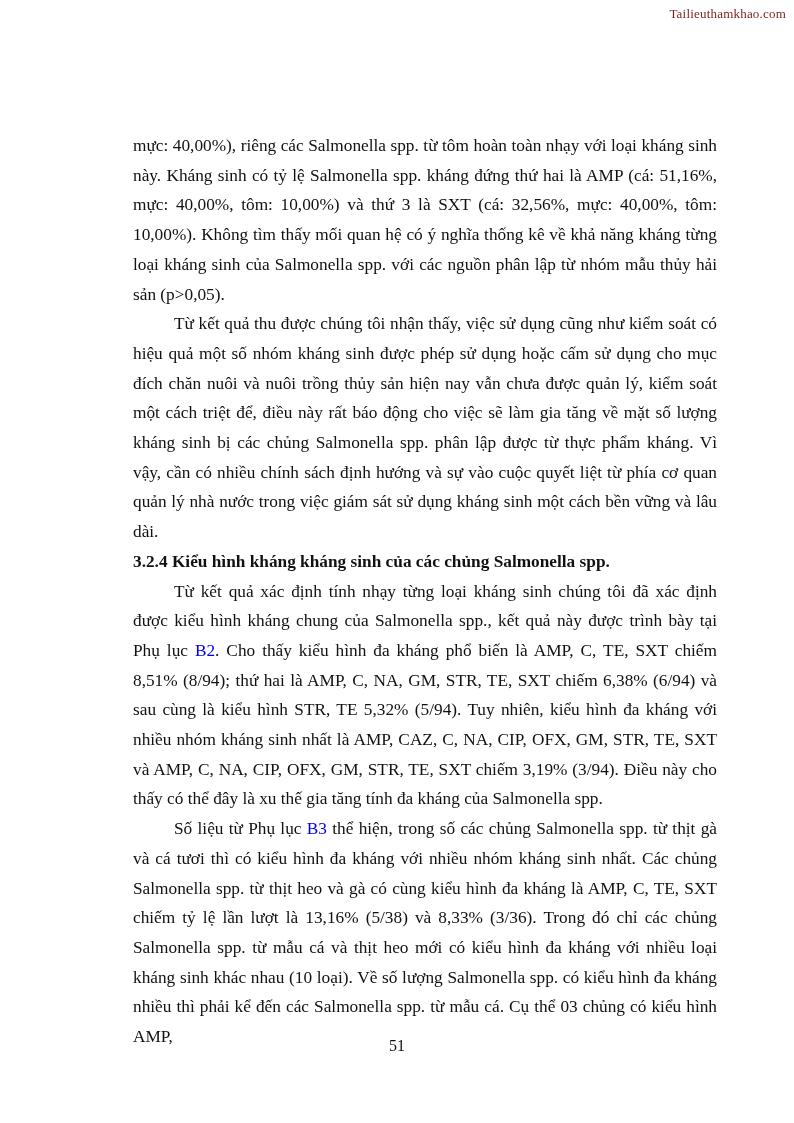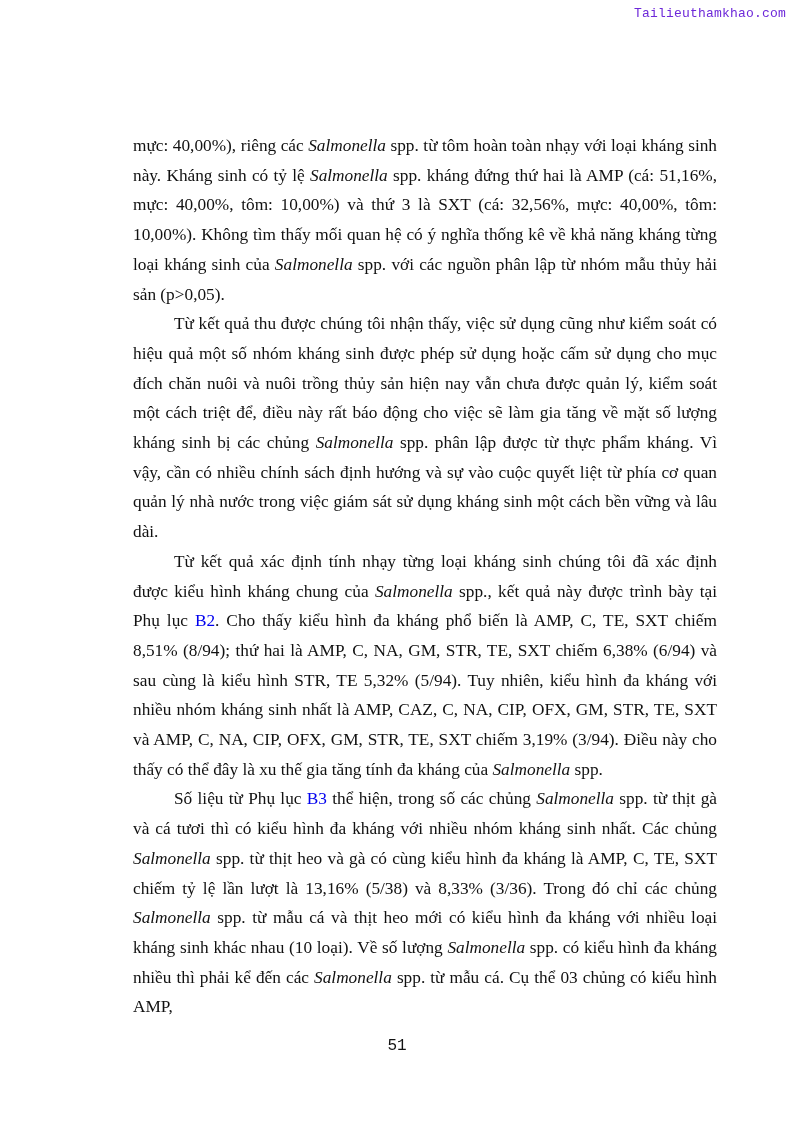--- a/index.html
+++ b/index.html
@@ -1,42 +1,43 @@
 <!DOCTYPE html>
 <html><head>
 <meta charset="utf-8">
 <style>
   html, body { margin: 0; padding: 0; background: #ffffff; }
   body { width: 794px; height: 1123px; position: relative; overflow: hidden; }
   .watermark {
     position: absolute; top: 6px; right: 8px;
-    font-family: Liberation Mono, monospace;
-    font-size: 13px; color: #6d28d9; letter-spacing: 0.2px;
+    font-family: Liberation Serif, serif;
+    font-size: 13px; color: #7f1d1d; letter-spacing: 0.2px;
   }
   .page {
     position: absolute; left: 133px; top: 131px; width: 584px;
     font-family: "Liberation Serif", serif;
     font-size: 17.3px; line-height: 29.7px; color: #111111;
     text-align: justify;
   }
   .page p { margin: 0; }
   .indent { text-indent: 41px; }
   .heading { font-weight: bold; }
-  .sci { font-style: italic; }
+  .sci { }
   .link { color: #0000ee; cursor: pointer; }
   .page-number {
     position: absolute; top: 1037px; left: 0; width: 794px; text-align: center;
-    font-family: Liberation Mono, monospace; font-size: 16px; color: #111111;
+    font-family: Liberation Serif, serif; font-size: 16px; color: #111111;
   }
 </style>
 </head>
 <body>
 
 <div class="watermark">Tailieuthamkhao.com</div>
 
 <div class="page">
   <p><span>mực: 40,00%), riêng các </span><span class="sci">Salmonella</span><span> spp. từ tôm hoàn toàn nhạy với loại kháng sinh này. Kháng sinh có tỷ lệ </span><span class="sci">Salmonella</span><span> spp. kháng đứng thứ hai là AMP (cá: 51,16%, mực: 40,00%, tôm: 10,00%) và thứ 3 là SXT (cá: 32,56%, mực: 40,00%, tôm: 10,00%). Không tìm thấy mối quan hệ có ý nghĩa thống kê về khả năng kháng từng loại kháng sinh của </span><span class="sci">Salmonella</span><span> spp. với các nguồn phân lập từ nhóm mẫu thủy hải sản (p&gt;0,05).</span></p>
   <p class="indent"><span>Từ kết quả thu được chúng tôi nhận thấy, việc sử dụng cũng như kiểm soát có hiệu quả một số nhóm kháng sinh được phép sử dụng hoặc cấm sử dụng cho mục đích chăn nuôi và nuôi trồng thủy sản hiện nay vẫn chưa được quản lý, kiểm soát một cách triệt để, điều này rất báo động cho việc sẽ làm gia tăng về mặt số lượng kháng sinh bị các chủng </span><span class="sci">Salmonella</span><span> spp. phân lập được từ thực phẩm kháng. Vì vậy, cần có nhiều chính sách định hướng và sự vào cuộc quyết liệt từ phía cơ quan quản lý nhà nước trong việc giám sát sử dụng kháng sinh một cách bền vững và lâu dài.</span></p>
+  <p class="heading"><span>3.2.4 Kiểu hình kháng kháng sinh của các chủng </span><span class="sci">Salmonella</span><span> spp.</span></p>
   <p class="indent"><span>Từ kết quả xác định tính nhạy từng loại kháng sinh chúng tôi đã xác định được kiểu hình kháng chung của </span><span class="sci">Salmonella</span><span> spp., kết quả này được trình bày tại Phụ lục </span><a class="link" style="color: rgb(0, 0, 238);">B2</a><span>. Cho thấy kiểu hình đa kháng phổ biến là AMP, C, TE, SXT chiếm 8,51% (8/94); thứ hai là AMP, C, NA, GM, STR, TE, SXT chiếm 6,38% (6/94) và sau cùng là kiểu hình STR, TE 5,32% (5/94). Tuy nhiên, kiểu hình đa kháng với nhiều nhóm kháng sinh nhất là AMP, CAZ, C, NA, CIP, OFX, GM, STR, TE, SXT và AMP, C, NA, CIP, OFX, GM, STR, TE, SXT chiếm 3,19% (3/94). Điều này cho thấy có thể đây là xu thế gia tăng tính đa kháng của </span><span class="sci">Salmonella</span><span> spp.</span></p>
   <p class="indent"><span>Số liệu từ Phụ lục </span><a class="link" style="color: rgb(0, 0, 238);">B3</a><span> thể hiện, trong số các chủng </span><span class="sci">Salmonella</span><span> spp. từ thịt gà và cá tươi thì có kiểu hình đa kháng với nhiều nhóm kháng sinh nhất. Các chủng </span><span class="sci">Salmonella</span><span> spp. từ thịt heo và gà có cùng kiểu hình đa kháng là AMP, C, TE, SXT chiếm tỷ lệ lần lượt là 13,16% (5/38) và 8,33% (3/36). Trong đó chỉ các chủng </span><span class="sci">Salmonella</span><span> spp. từ mẫu cá và thịt heo mới có kiểu hình đa kháng với nhiều loại kháng sinh khác nhau (10 loại). Về số lượng </span><span class="sci">Salmonella</span><span> spp. có kiểu hình đa kháng nhiều thì phải kể đến các </span><span class="sci">Salmonella</span><span> spp. từ mẫu cá. Cụ thể 03 chủng có kiểu hình AMP,</span></p>
 </div>
 
 <div class="page-number">51</div>
 
 </body></html>

